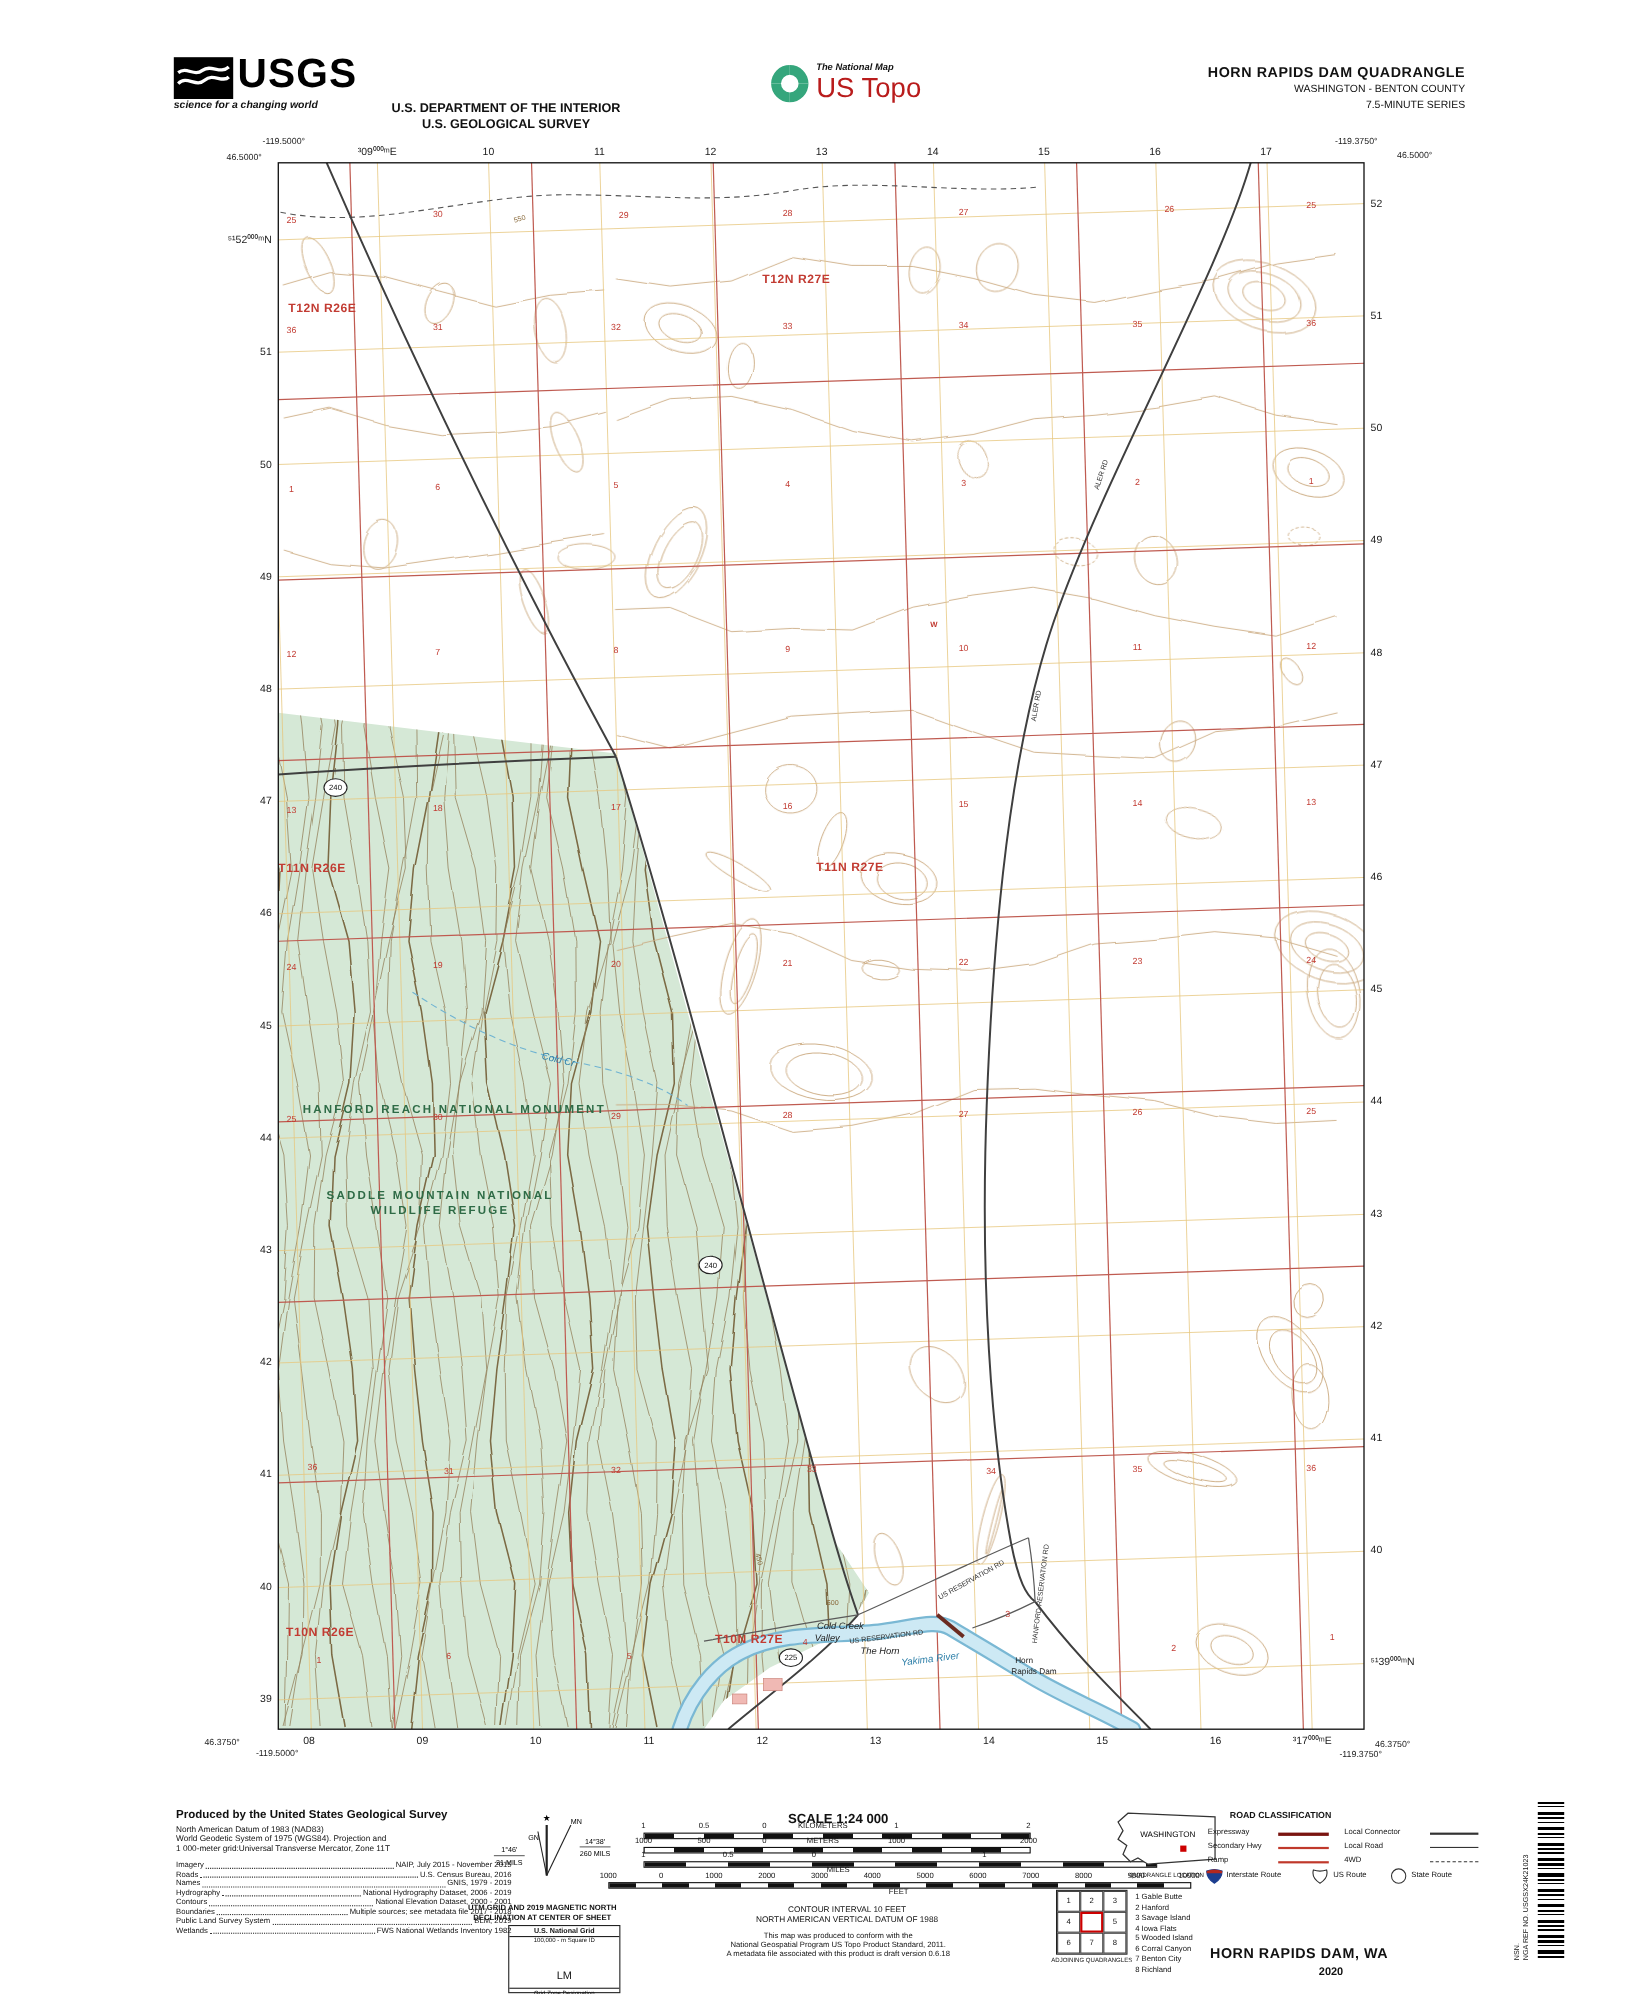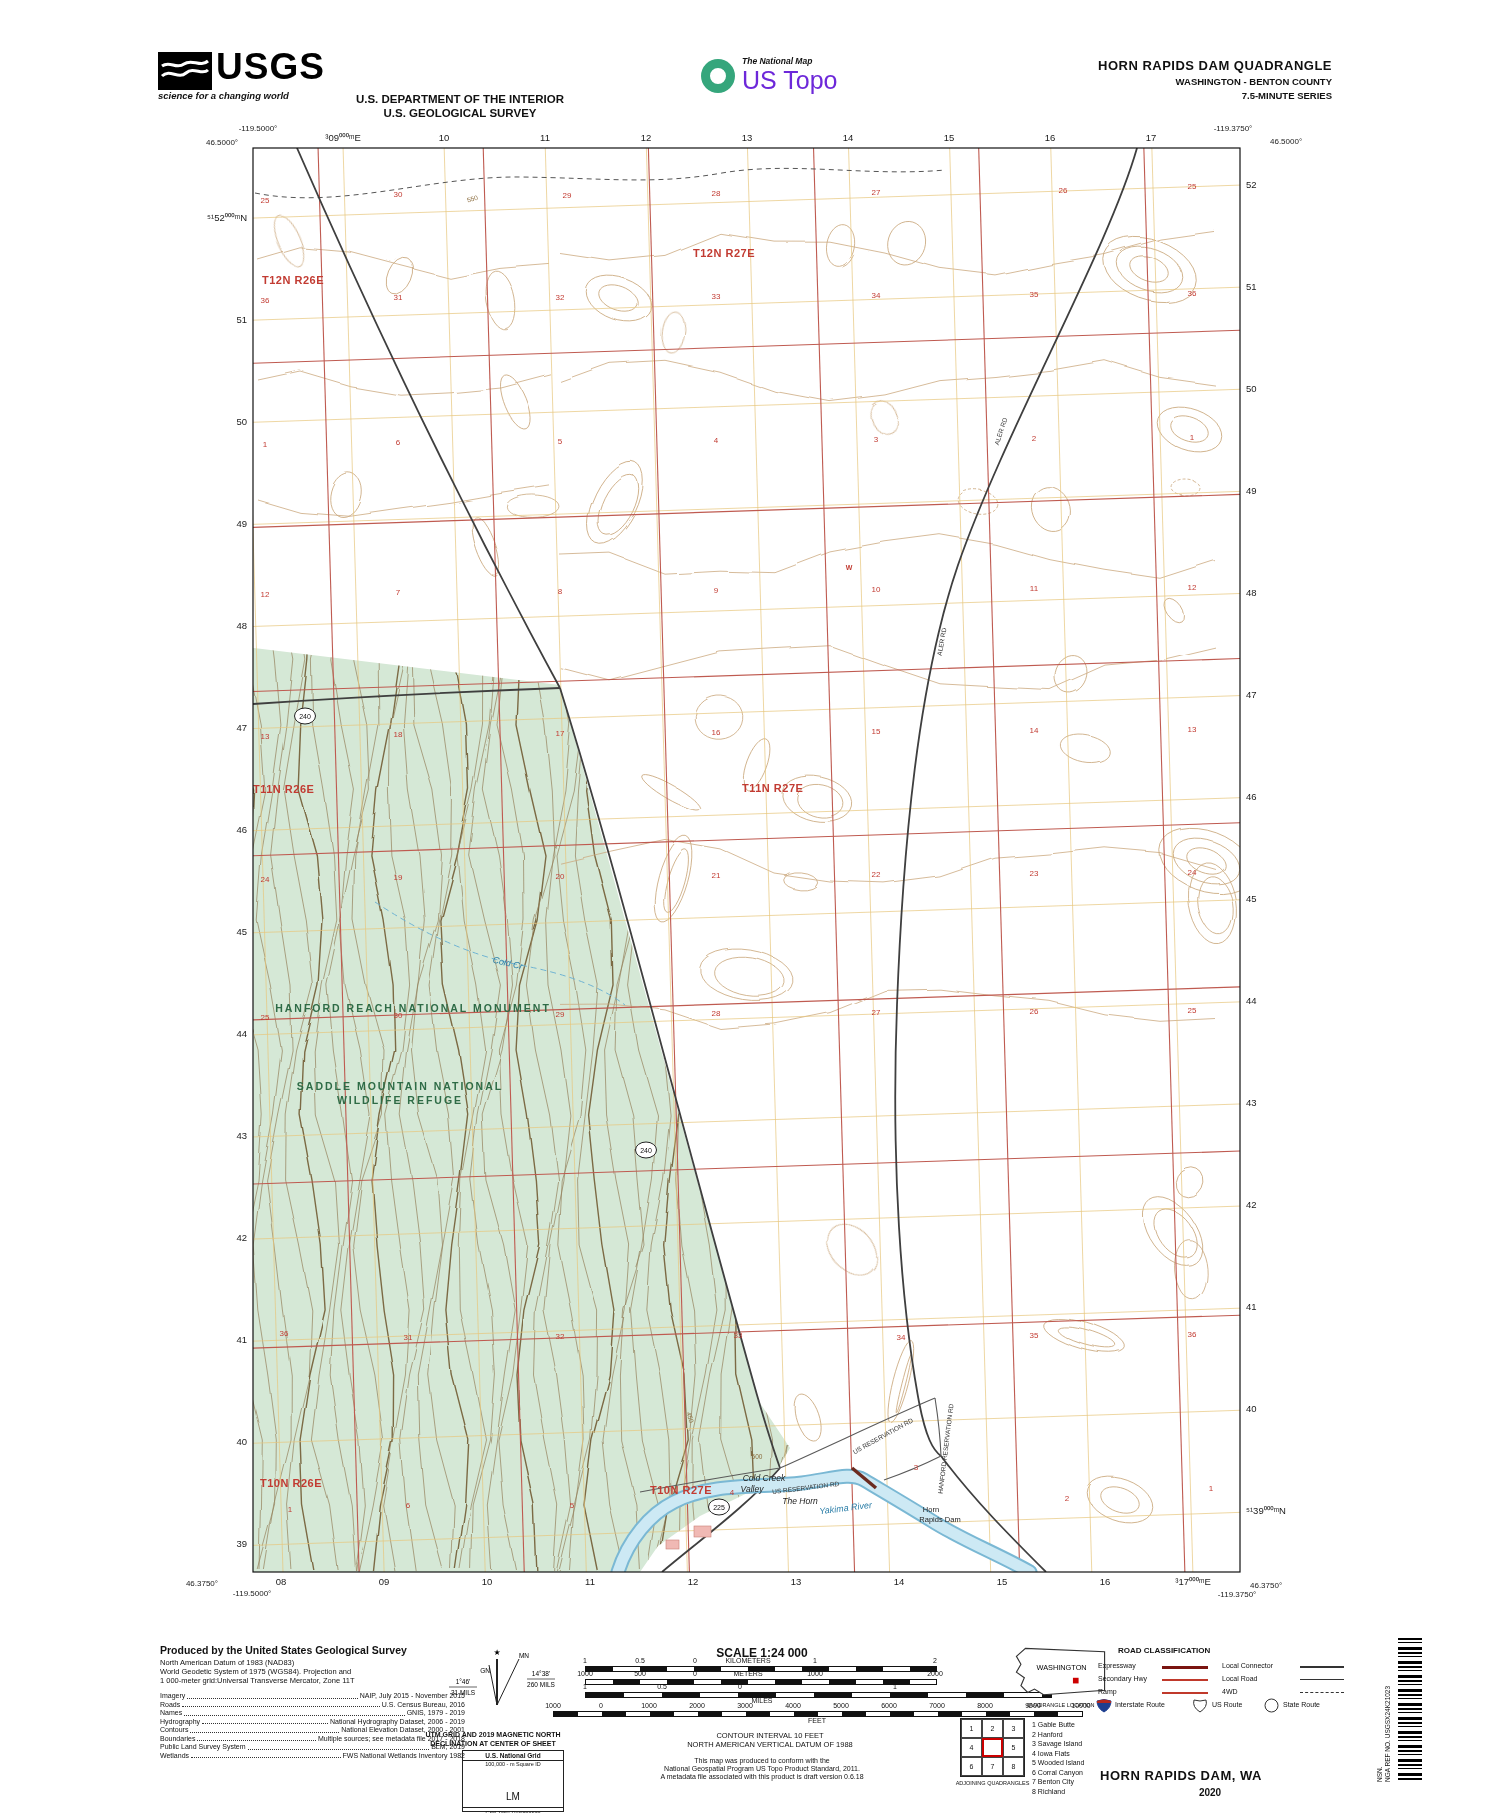--- a/index.html
+++ b/index.html
@@ -7,24 +7,24 @@
   .abs{position:absolute;}
   
   #usgs-logo{left:158px;top:52px;width:230px;height:52px;}
   #usgs-box{position:absolute;left:0;top:0;width:54px;height:38px;background:#000;}
   #usgs-word{position:absolute;left:58px;top:-6px;font-size:37px;font-weight:900;letter-spacing:1px;color:#000;}
   #usgs-tag{position:absolute;left:0;top:38px;font-size:9.5px;font-weight:bold;font-style:italic;white-space:nowrap;}
   .dept{left:300px;top:58px;width:320px;text-align:center;font-weight:bold;font-size:11.5px;line-height:14px;margin-top:34px;}
   #topo-logo{left:698px;top:56px;width:170px;height:46px;}
   #topo-texts{position:absolute;left:44px;top:0;}
   #topo-small{font-size:8.5px;font-weight:bold;font-style:italic;}
-  #topo-big{font-size:25px;letter-spacing:0px;color:#6d28d9;}
+  #topo-big{font-size:25px;letter-spacing:0px;color:#b91c1c;}
   #sheet-head-right{left:1010px;top:58px;width:322px;text-align:right;}
   #head-title{font-size:13px;font-weight:bold;letter-spacing:.5px;}
-  #head-sub1,#head-sub2{font-size:9.5px;font-weight:bold;margin-top:3px;}
+  #head-sub1,#head-sub2{font-size:9.5px;font-weight:normal;margin-top:3px;}
   
   #map-svg text{font-family:"Liberation Sans",sans-serif;}
   .og{stroke:#e7c77d;stroke-width:.7;}
   .rg{stroke:#bf5a50;stroke-width:1.1;}
   .road1{stroke:#5a5a5a;stroke-width:1.1;fill:none;}
   .road2{stroke:#3f3f3f;stroke-width:1.8;fill:none;}
   .trail{stroke:#555;stroke-width:1;fill:none;stroke-dasharray:5 4;}
   .riv1{stroke:#7ab8d4;stroke-width:15;fill:none;stroke-linecap:round;}
   .riv2{stroke:#cde9f4;stroke-width:11;fill:none;stroke-linecap:round;}
   .creek{stroke:#6fb3d2;stroke-width:1;fill:none;stroke-dasharray:6 4;}

